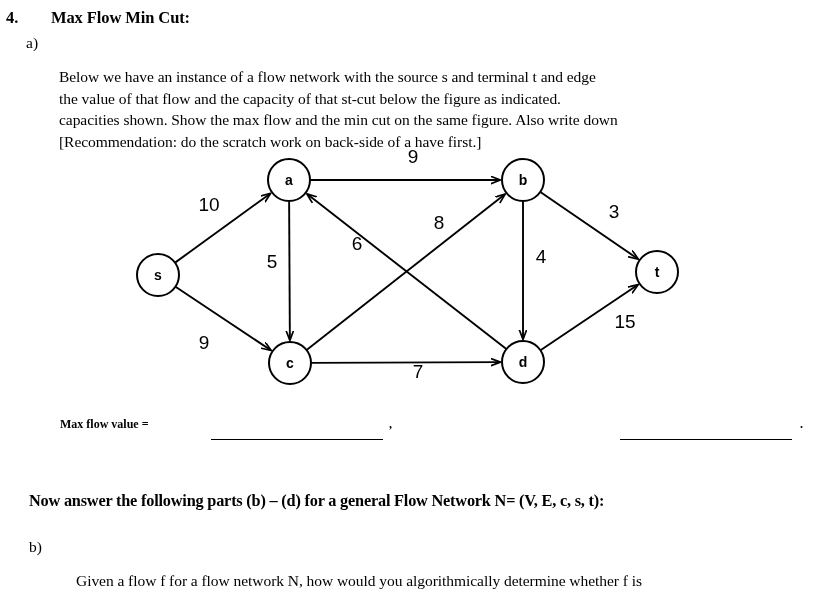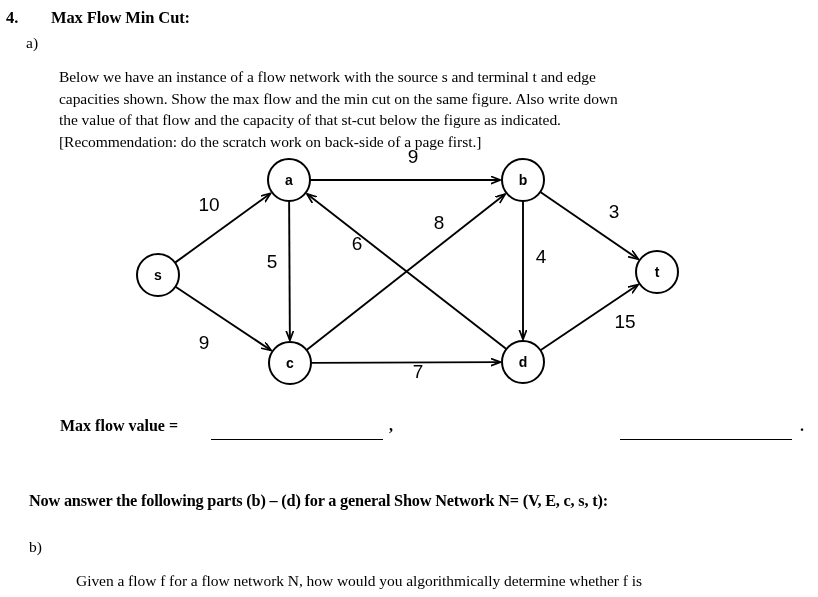--- a/index.html
+++ b/index.html
@@ -77,21 +77,21 @@
   #figure svg { display: block; }
 
   
   #answer-row {
     position: absolute;
     left: 0;
     top: 417px;
     width: 752px;
     height: 30px;
     font-weight: bold;
-    font-size: 16px;
+    font-size: 12px;
   }
   .ans-label {
     position: absolute;
     top: 0;
     white-space: nowrap;
   }
   .blank-line {
     position: absolute;
     border-bottom: 1.6px solid #000;
     height: 0;
@@ -128,23 +128,23 @@
 
 <div id="q4-block">
   <span class="q-number">4.</span>
   <span class="q-title">Max Flow Min Cut:</span>
 </div>
 
 <div id="part-a">
   <span class="sub-letter">a)</span>
   <div class="sub-body">
     <span class="ln">Below we have an instance of a flow network with the source s and terminal t and edge</span>
+    <span class="ln">the value of that flow and the capacity of that st-cut below the figure as indicated.</span>
     <span class="ln">capacities shown.  Show the max flow and the min cut on the same figure. Also write down</span>
-    <span class="ln">the value of that flow and the capacity of that st-cut below the figure as indicated.</span>
-    <span class="ln">[Recommendation: do the scratch work on back-side of a page first.]</span>
+    <span class="ln">[Recommendation: do the scratch work on back-side of a have first.]</span>
   </div>
 </div>
 
 <div id="figure">
   <svg id="graph-svg" width="818" height="258" viewBox="0 0 818 258">
     <defs>
       <marker id="arrow" markerWidth="11" markerHeight="11" refX="9.4" refY="4.0" orient="auto" markerUnits="userSpaceOnUse">
         <path d="M0.4,0.4 L9.8,4.0 L0.4,7.6" fill="none" stroke="#000" stroke-width="1.7" stroke-linecap="round" stroke-linejoin="round"></path>
       </marker>
     </defs>
@@ -202,20 +202,20 @@
 </div>
 
 <div id="answer-row">
   <span class="ans-label" style="left:60px;">Max flow value  =</span>
   <span class="blank-line" style="left:211px; top:22px; width:172px;"></span>
   <span class="ans-punct" style="left:389px;">,</span>
   <span class="blank-line" style="left:620px; top:22px; width:172px;"></span>
   <span class="ans-punct" style="left:800px;">.</span>
 </div>
 
-<div id="now-line">Now answer the following parts (b) – (d) for a general  Show Network N= (V, E, c, s, t):</div>
+<div id="now-line">Now answer the following parts (b) – (d) for a general  Flow Network N= (V, E, c, s, t):</div>
 
 <div id="part-b">
   <span class="sub-letter">b)</span>
   <div class="sub-body">
     <span class="ln">Given a flow f for a flow network N, how would you algorithmically determine whether f is</span>
   </div>
 </div>
 
 </body></html>

